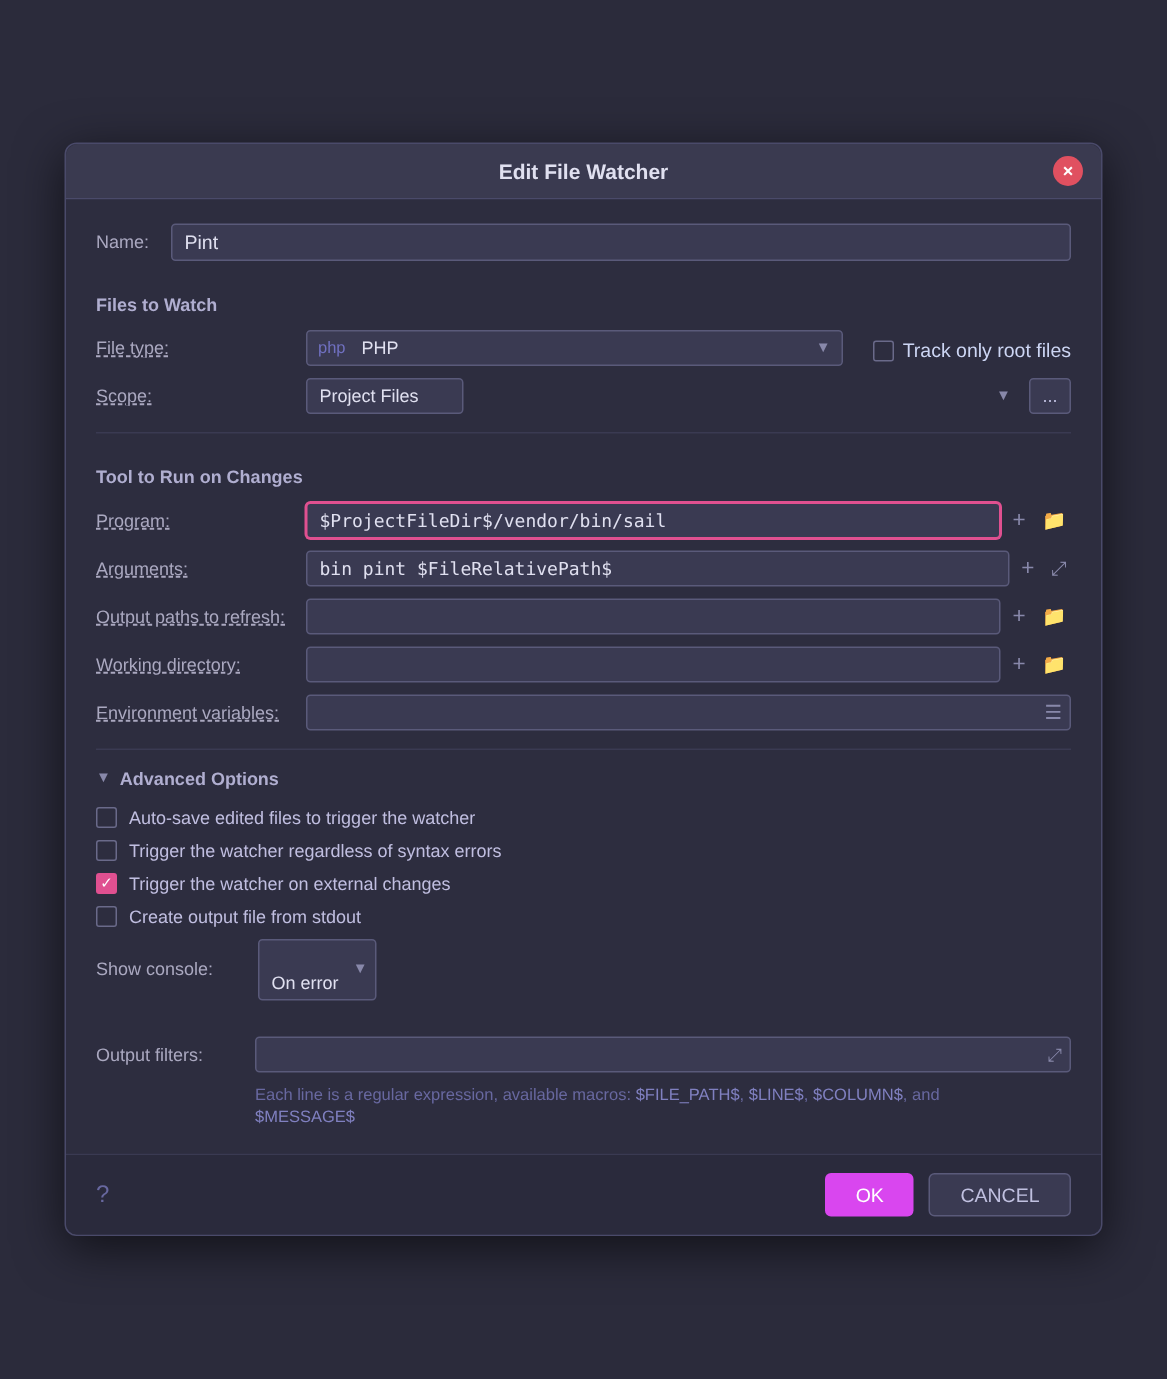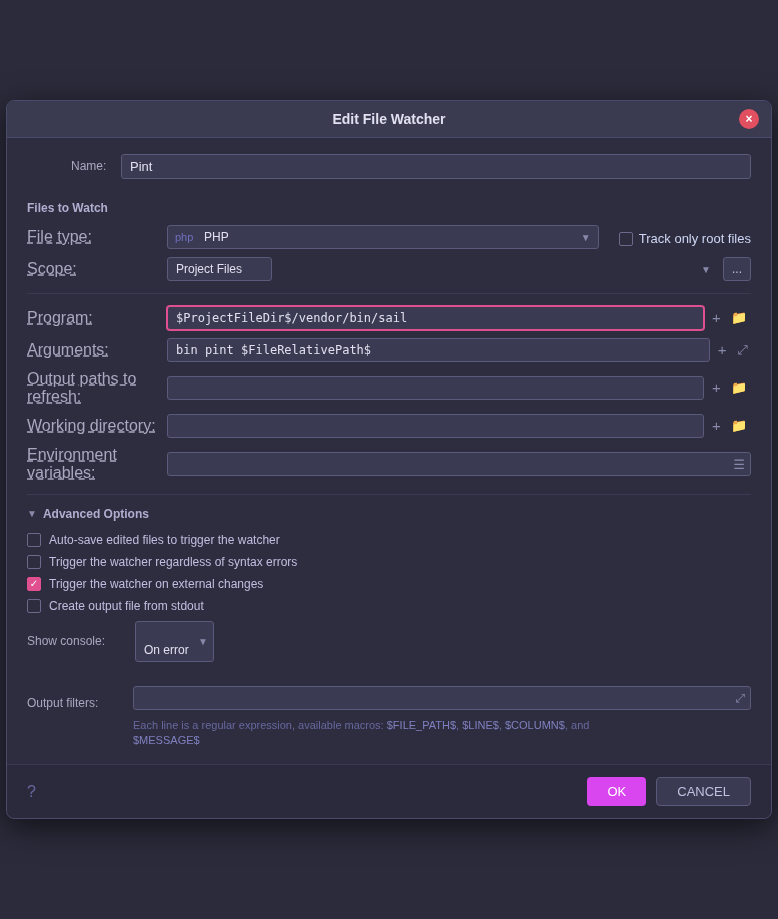--- a/index.html
+++ b/index.html
@@ -12,21 +12,21 @@
       height: 919px;
       overflow: hidden;
       display: flex;
       align-items: center;
       justify-content: center;
     }
     .dialog {
       background: #2d2d3f;
       border: 1px solid #4a4a6a;
       border-radius: 8px;
-      width: 766px;
+      width: 692px;
       position: relative;
       box-shadow: 0 8px 32px rgba(0,0,0,0.6);
     }
     .dialog-title-bar {
       background: #3a3a50;
       border-radius: 8px 8px 0 0;
       padding: 10px 16px;
       display: flex;
       align-items: center;
       justify-content: center;
@@ -56,21 +56,20 @@
       font-weight: bold;
       border: none;
     }
     .dialog-body {
       padding: 16px 20px;
     }
     .field-row {
       display: flex;
       align-items: center;
       margin-bottom: 10px;
-      margin-left: 44px;
     }
     .field-label {
       color: #aaa8c0;
       min-width: 50px;
       font-size: 12px;
     }
     .name-input {
       flex: 1;
       background: #3a3a52;
       border: 1px solid #5a5a7a;
@@ -115,21 +114,21 @@
       font-size: 10px;
     }
     .form-row {
       display: flex;
       align-items: center;
       margin-bottom: 8px;
     }
     .form-label {
       color: #aaa8c0;
       width: 140px;
-      font-size: 16px;
+      font-size: 12px;
       flex-shrink: 0;
     }
     .form-label.underline {
       text-decoration: underline;
       text-decoration-style: dashed;
     }
     .select-input {
       flex: 1;
       background: #3a3a52;
       border: 1px solid #5a5a7a;
@@ -238,21 +237,21 @@
       color: #e0e0f0;
       padding: 21px 24px 4px 8px;
       font-size: 12px;
       appearance: none;
       -webkit-appearance: none;
       cursor: pointer;
       outline: none;
     }
     .output-filters-row {
       display: flex;
-      align-items: flex-end;
+      align-items: center;
       gap: 6px;
       margin-bottom: 8px;
     }
     .output-filters-label {
       color: #aaa8c0;
       font-size: 12px;
       width: 100px;
     }
     .output-filters-input-wrap {
       flex: 1;
@@ -412,20 +411,21 @@
             <option>Project Files</option>
           </select>
           <span class="select-arrow">▼</span>
         </div>
         <button class="ellipsis-btn">...</button>
       </div>
     </div>
 
     <hr class="divider">
 
+    <div class="section-title">Tool to Run on Changes</div>
 
     <div class="form-row">
       <span class="form-label underline">Program:</span>
       <div class="input-with-actions">
         <input class="text-input focused" type="text" value="$ProjectFileDir$/vendor/bin/sail" style="flex: 1 1 0%;">
         <button class="plus-icon-btn">+</button>
         <button class="folder-icon-btn">📁</button>
       </div>
     </div>
 

